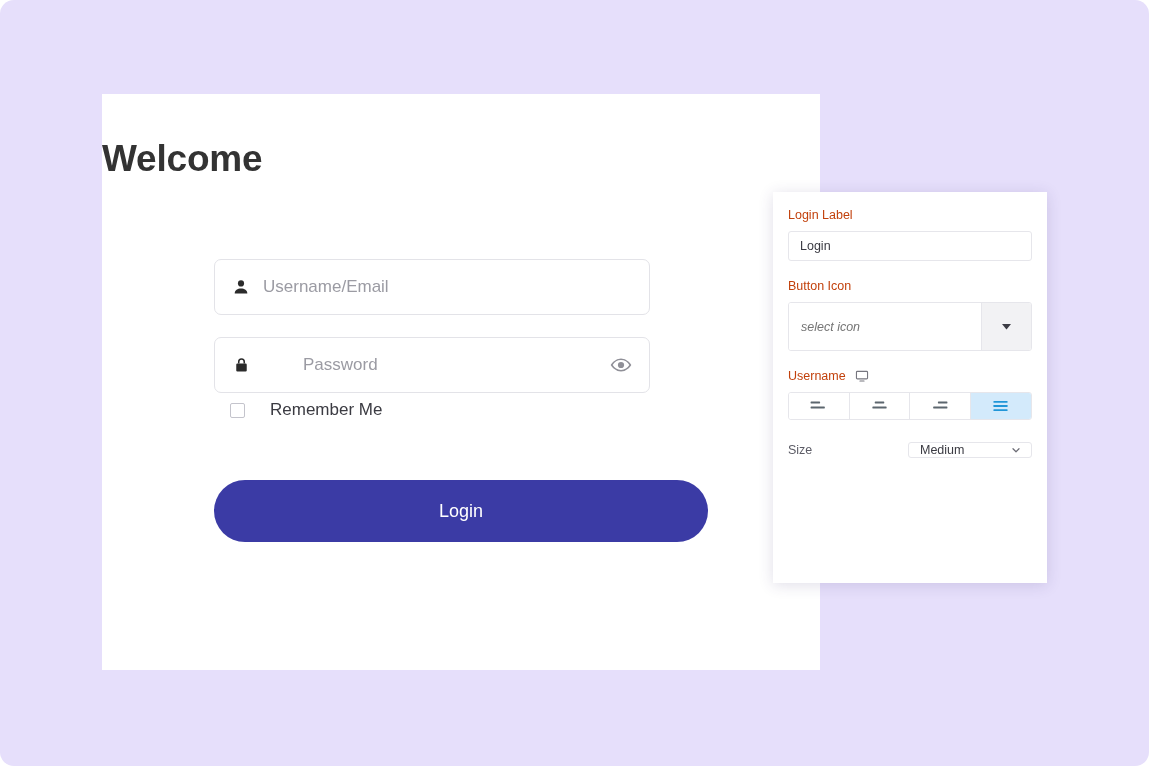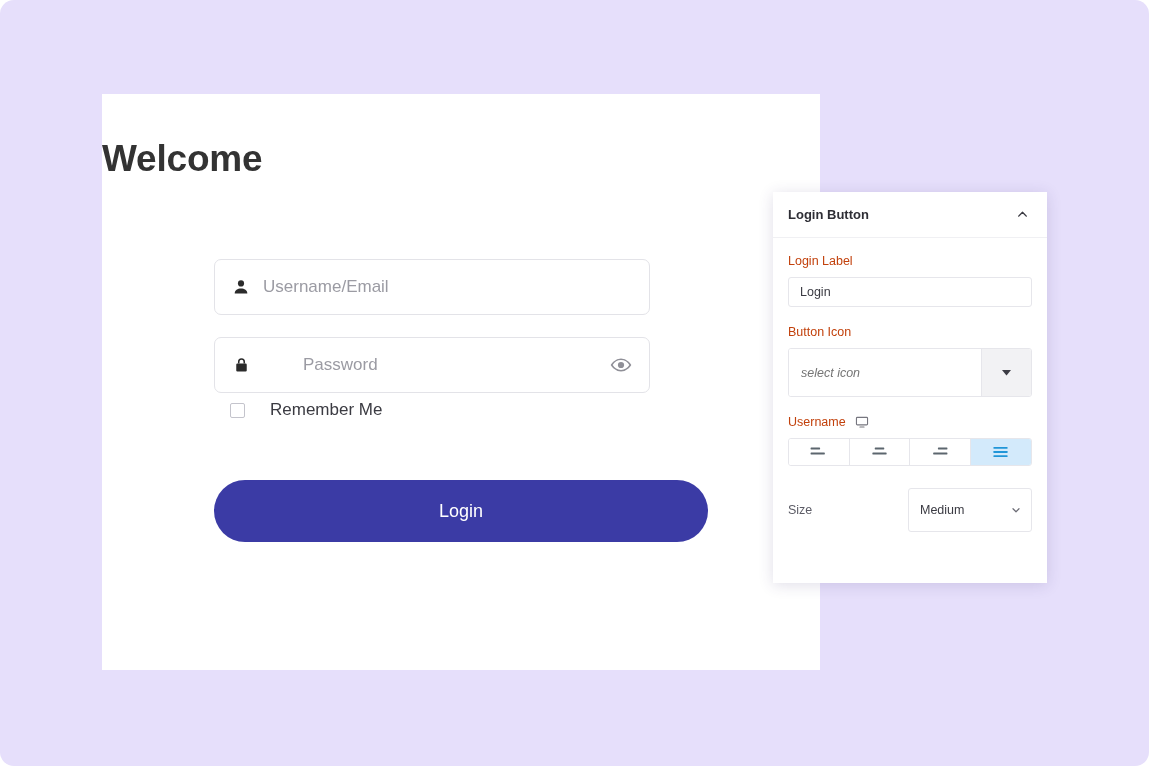--- a/index.html
+++ b/index.html
@@ -297,21 +297,21 @@
     margin-top: 22px;
   }
 
   #size-label {
     font-size: 12.5px;
     color: #5c5c66;
   }
 
   #size-select {
     width: 124px;
-    height: 44px;
+    height: 16px;
     border: 1px solid #e6e6eb;
     border-radius: 3px;
     background: #ffffff;
     display: flex;
     align-items: center;
     justify-content: space-between;
     padding: 0 9px 0 11px;
     cursor: pointer;
   }
 
@@ -368,28 +368,20 @@
       <span id="remember-checkbox"></span>
       <span id="remember-label">Remember Me</span>
     </div>
 
     <button id="login-button">Login</button>
 
   </div>
 
   <div id="settings-panel">
 
-    <div id="panel-header">
-      <span id="panel-title">Login Button</span>
-      <span id="panel-collapse-icon">
-        <svg width="13" height="13" viewBox="0 0 24 24" fill="none" stroke="currentColor" stroke-width="2.6" stroke-linecap="round" stroke-linejoin="round">
-          <polyline points="5,15 12,8 19,15"></polyline>
-        </svg>
-      </span>
-    </div>
 
     <div id="panel-body">
 
       <div class="ctrl-group">
         <div class="ctrl-label">Login Label</div>
         <input class="text-input" type="text" id="login-label-input" value="Login" style="">
       </div>
 
       <div class="ctrl-group">
         <div class="ctrl-label">Button Icon</div>

